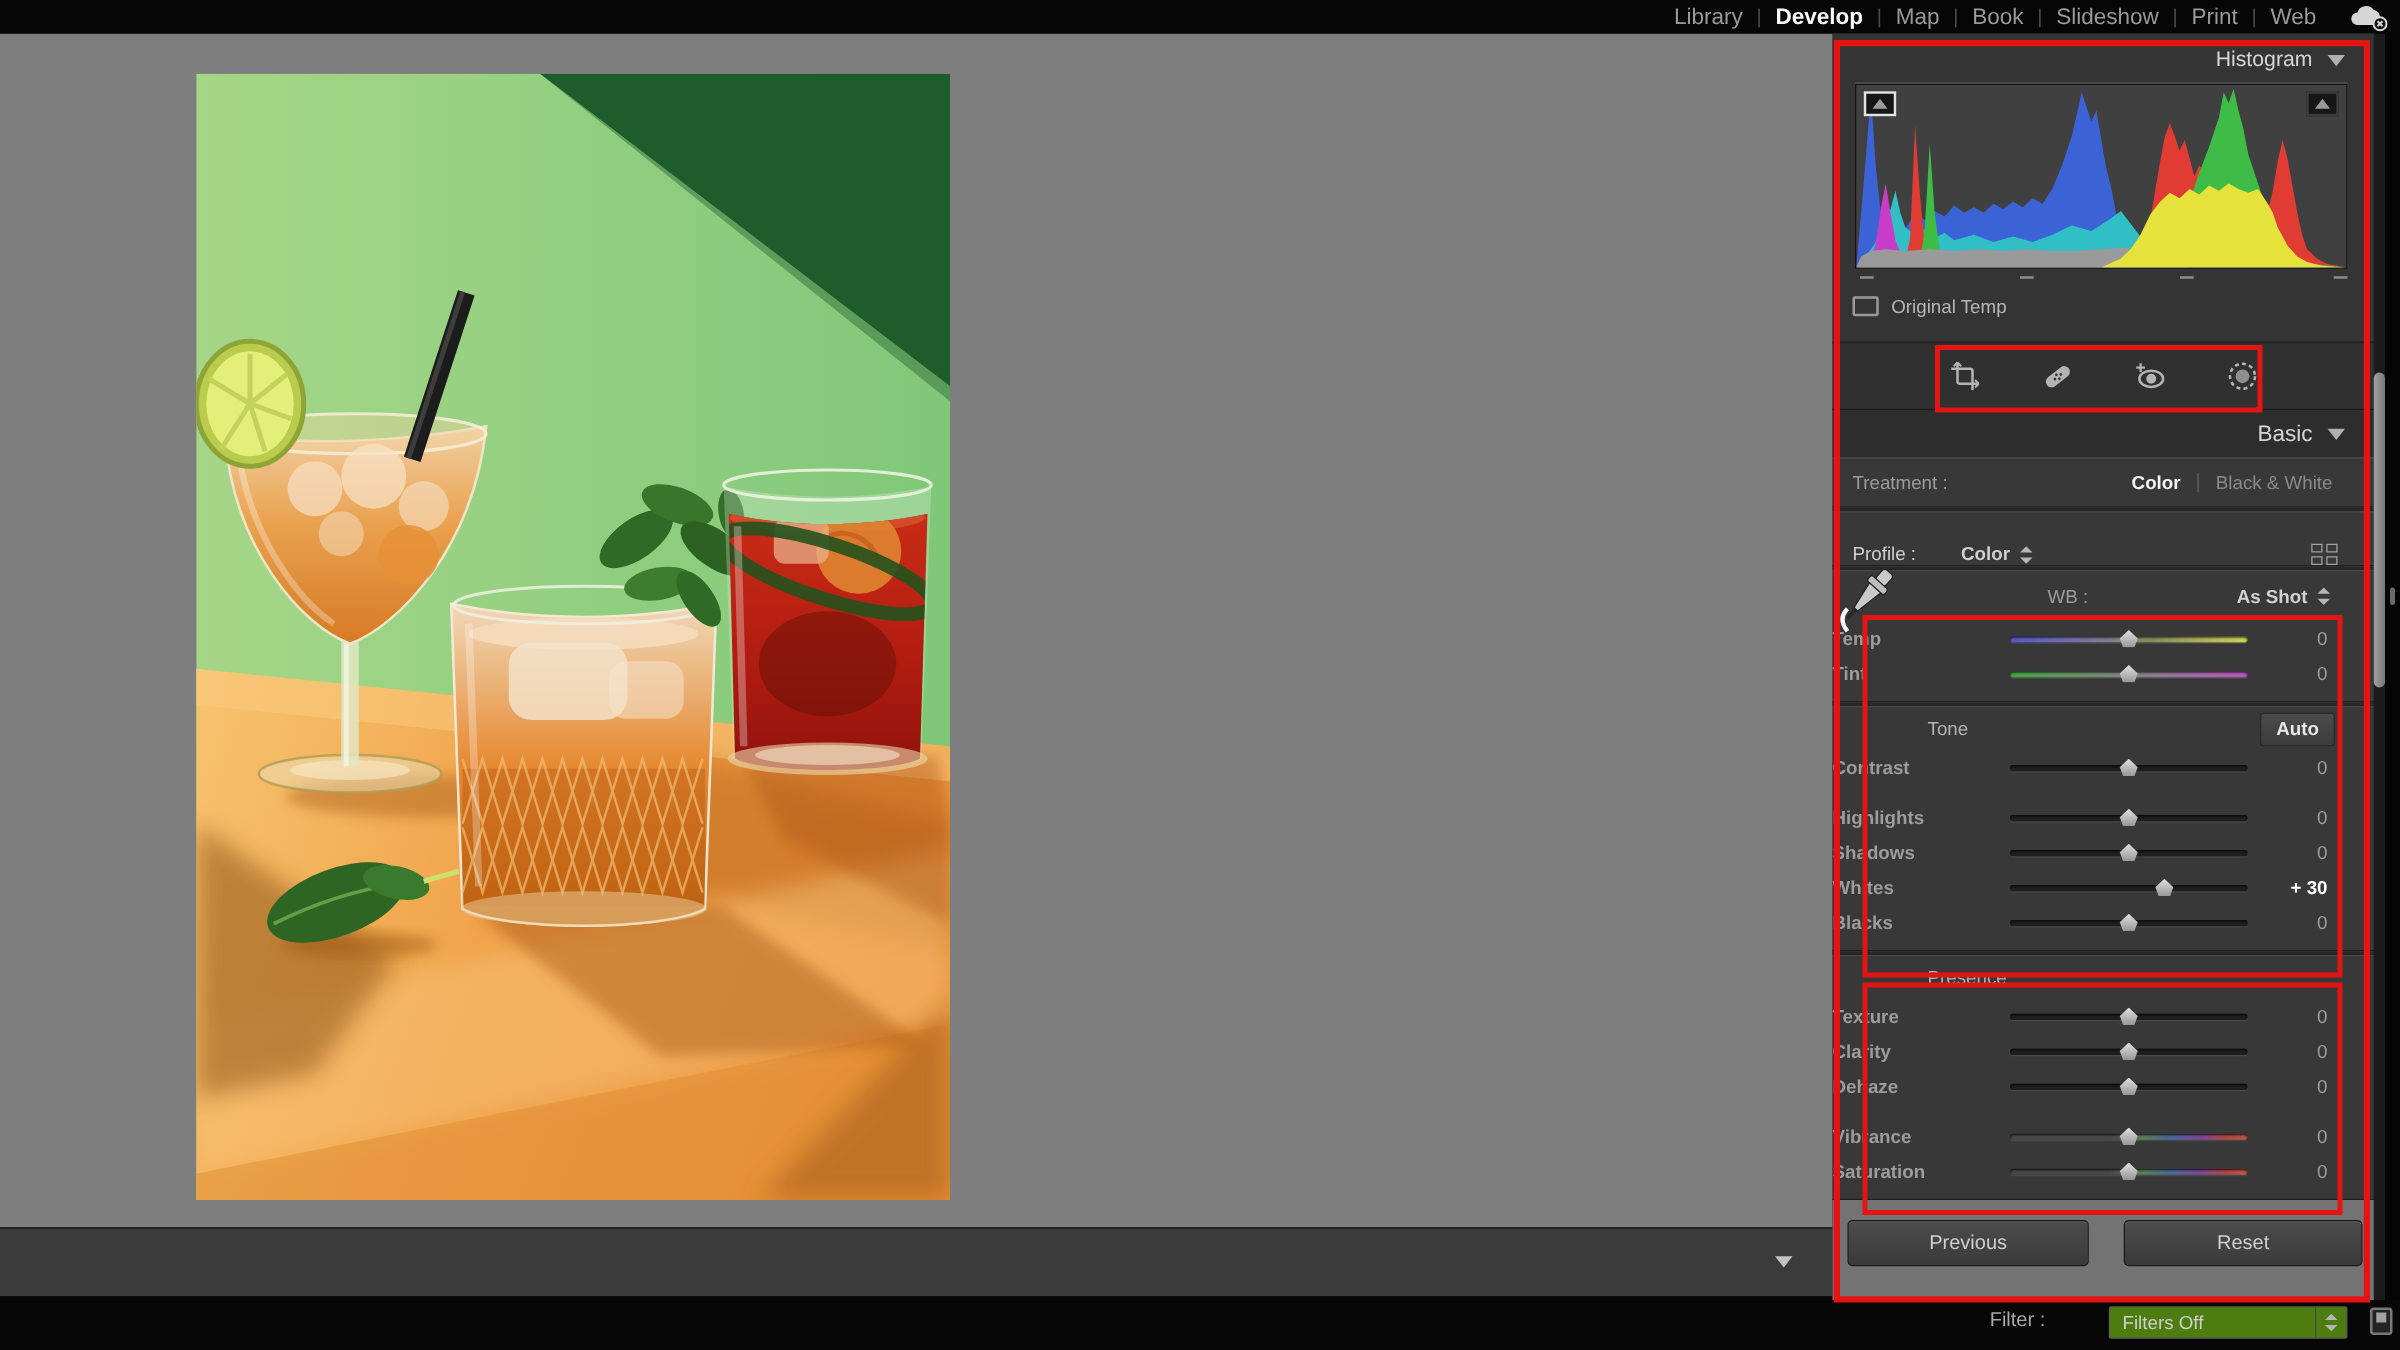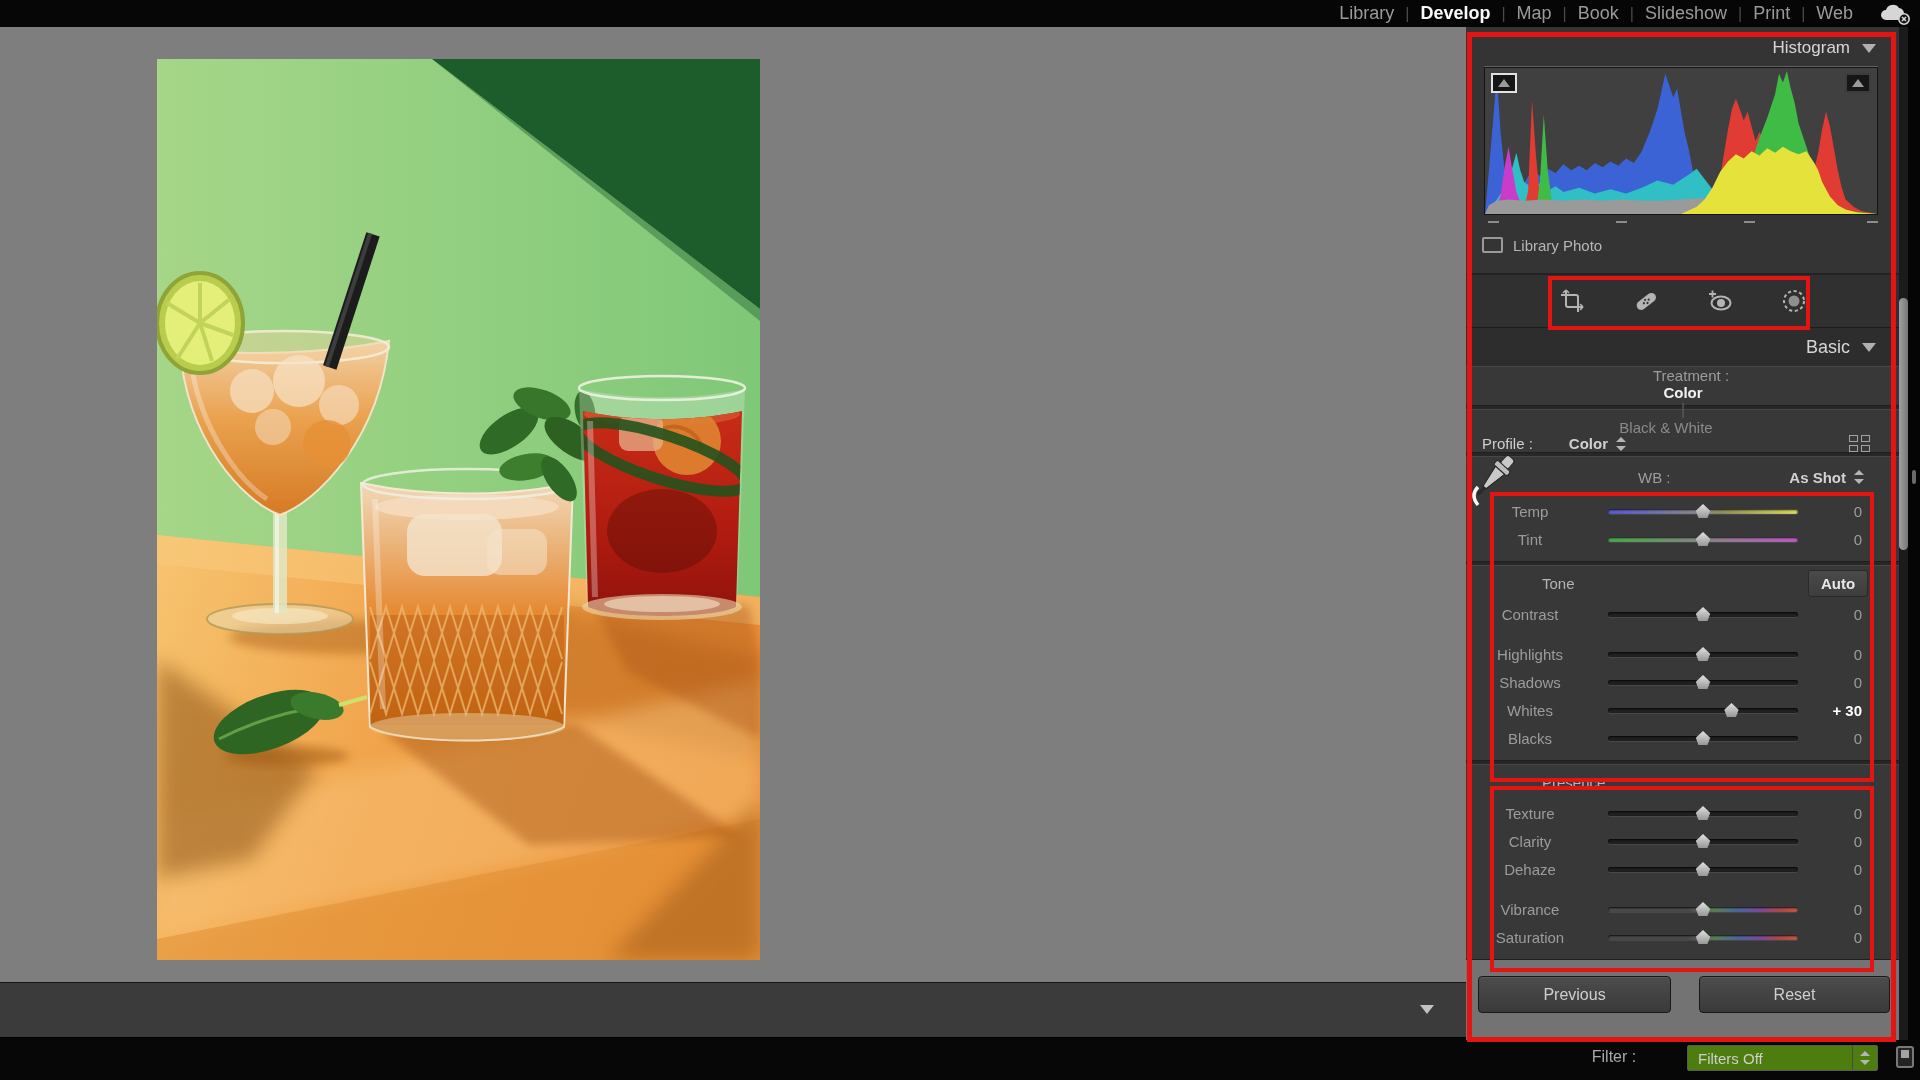--- a/index.html
+++ b/index.html
@@ -66,40 +66,40 @@
   .toolstrip{height:52px;background:#303030;border-bottom:1px solid #1c1c1c;
              display:flex;align-items:center;justify-content:center;gap:40px;}
   .toolbtn{width:34px;height:34px;display:flex;align-items:center;justify-content:center;cursor:pointer;}
 
   .basic-head{height:38px;display:flex;align-items:center;justify-content:flex-end;padding-right:24px;gap:12px;background:#2d2d2d;}
   .basic-head .ptitle{color:#d6d6d6;font-size:18px;}
 
   .block{background:#383838;border-top:1px solid #474747;border-bottom:1px solid #1f1f1f;}
   .gap{height:3px;background:#272727;}
 
-  .trow{height:38px;display:flex;align-items:center;flex-direction:column;}
+  .trow{height:38px;display:flex;align-items:center;}
   .t-label{padding-left:16px;color:#9c9c9c;font-size:15px;}
   .spacer{flex:1;}
   .t-color{color:#f2f2f2;font-size:15px;font-weight:bold;cursor:pointer;}
   .t-sep{color:#5c5c5c;padding:0 12px;}
   .t-bw{color:#8a8a8a;font-size:15px;padding-right:34px;cursor:pointer;}
 
   .prow{height:42px;display:flex;align-items:flex-end;}
   .p-label{padding-left:16px;color:#cfcfcf;font-size:15px;}
   .p-value{padding-left:36px;color:#cfcfcf;font-size:15px;font-weight:bold;cursor:pointer;display:flex;align-items:center;gap:8px;}
   .grid-icon{margin-right:30px;cursor:pointer;display:grid;grid-template-columns:9px 9px;grid-template-rows:7px 7px;gap:3px;}
   .grid-icon span{border:1.5px solid #a2a2a2;display:block;}
 
   .wbrow{height:40px;display:flex;align-items:center;}
   .wb-label{margin-left:172px;color:#9c9c9c;font-size:15px;}
   .wb-value{padding-right:36px;color:#d2d2d2;font-size:15px;font-weight:bold;cursor:pointer;display:flex;align-items:center;gap:8px;}
   .wb-pad{height:8px;}
 
   .srow{height:28px;display:flex;align-items:center;}
-  .srow .lbl{width:128px;text-align:center;padding-right:14px;color:#9c9c9c;font-size:15px;flex:none;}
+  .srow .lbl{width:128px;text-align:left;padding-right:14px;color:#9c9c9c;font-size:15px;flex:none;font-weight:bold;}
   .track-wrap{position:relative;width:190px;height:16px;flex:none;cursor:pointer;}
   .track{position:absolute;top:6px;left:0;right:0;height:5px;border-radius:3px;background:#202020;
          box-shadow:inset 0 1px 2px rgba(0,0,0,.85),0 1px 0 rgba(255,255,255,.09);}
   .track.temp{background:linear-gradient(90deg,#5a5ad0 0%,#84848e 45%,#8e8e60 60%,#d8d85c 100%);}
   .track.tint{background:linear-gradient(90deg,#4aa84a 0%,#878787 50%,#bd5cc4 100%);}
   .track.vibrance,.track.saturation{background:linear-gradient(90deg,#4a4a4a 0%,#4a4a4a 42%,#5c7f54 56%,#4a6a9a 68%,#7d4a9a 80%,#b34a46 92%,#c05a48 100%);}
   .thumb{position:absolute;top:1px;width:16px;height:14px;background:linear-gradient(#e2e2e2,#969696);
          clip-path:polygon(50% 0%,95% 48%,78% 100%,22% 100%,5% 48%);cursor:pointer;}
   .val{flex:1;text-align:right;padding-right:38px;color:#9c9c9c;font-size:15px;}
   .val.hl{color:#ffffff;font-weight:bold;}
@@ -343,21 +343,21 @@
           </svg>
       </div>
       <div class="ticksrow">
         <span class="tick" style="left:4px"></span>
         <span class="tick" style="left:132px"></span>
         <span class="tick" style="left:260px"></span>
         <span class="tick" style="left:383px"></span>
       </div>
       <div class="oprow">
         <span class="opbox"></span>
-        <span class="oplabel">Library Photo</span>
+        <span class="oplabel">Original Temp</span>
       </div>
       <div class="hist-pad"></div>
     </section>
 
     <div class="toolstrip">
       <span class="toolbtn">
         <svg width="28" height="28" viewBox="0 0 28 28" fill="none" stroke="#b4b4b4" stroke-width="2">
           <path d="M8 3 v15 a2 2 0 0 0 2 2 h15"></path>
           <path d="M3 8 h15 a2 2 0 0 1 2 2 v15"></path>
           <path d="M8 3 l-3 3 M8 3 l3 3" stroke-width="1.6"></path>

